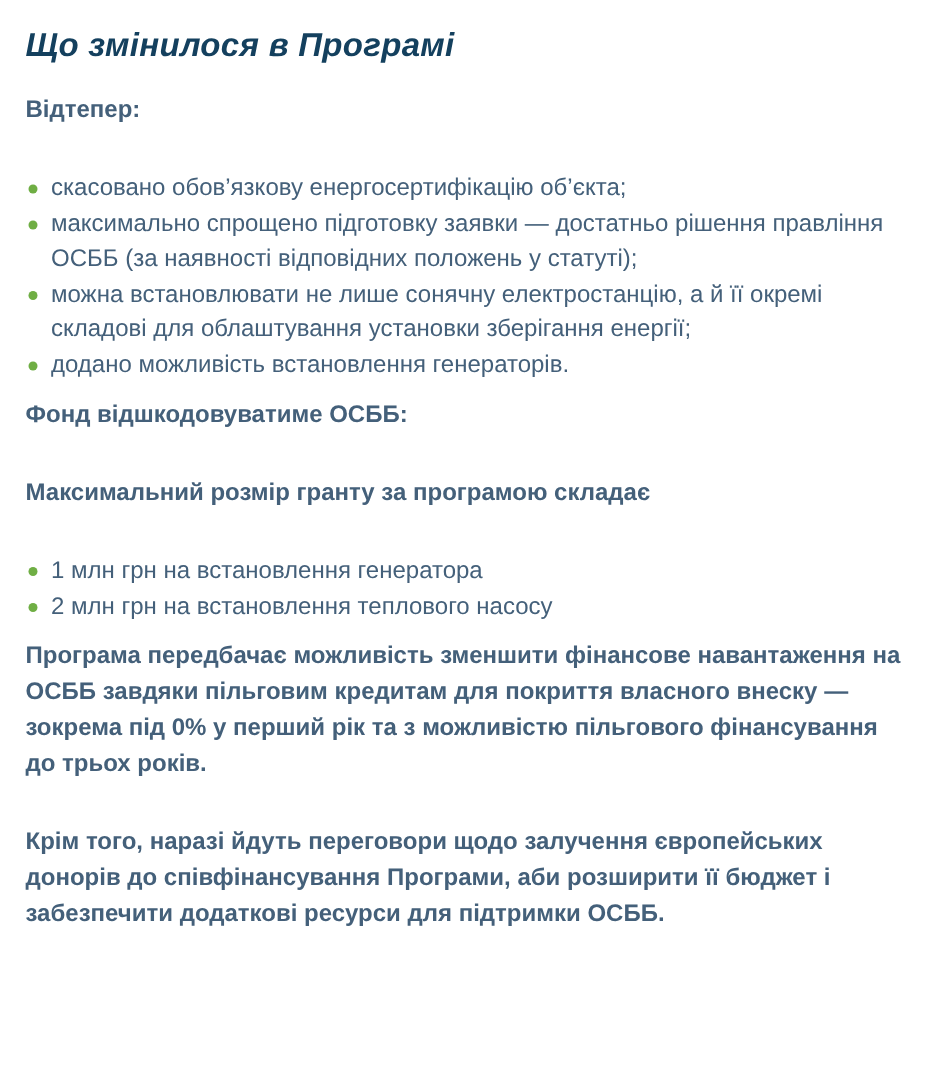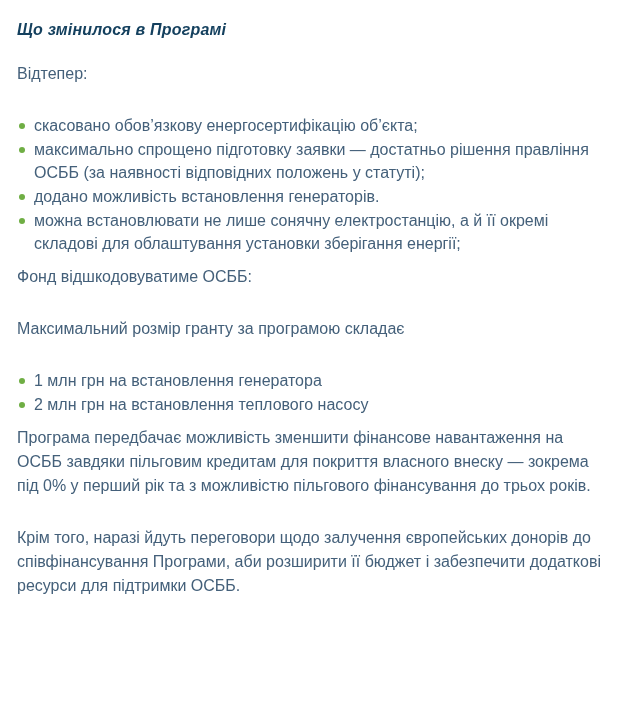--- a/index.html
+++ b/index.html
@@ -14,29 +14,30 @@
     box-sizing: border-box;
     padding: 16px 20px 0 17px;
     font-family: "Liberation Sans", "DejaVu Sans", sans-serif;
     font-size: 16px;
     line-height: 24px;
     color: #44607a;
     -webkit-font-smoothing: antialiased;
   }
   .page-title {
     margin: 0 0 18px 0;
-    font-size: 16px;
+    font-size: 22px;
     line-height: 28px;
     font-weight: bold;
     font-style: italic;
     color: #14405e;
     letter-spacing: 0.2px;
   }
   p {
     margin: 0 0 28px 0;
+    font-weight: bold;
   }
   ul.dot-list {
     list-style: none;
     margin: 0 0 10px 0;
     padding: 0;
   }
   ul.dot-list li {
     display: flex;
     align-items: flex-start;
     margin: 0 0 1px 0;
@@ -67,25 +68,25 @@
     <li>
       <span class="bullet"></span>
       <span class="li-text">скасовано обов’язкову енергосертифікацію об’єкта;</span>
     </li>
     <li>
       <span class="bullet"></span>
       <span class="li-text">максимально спрощено підготовку заявки — достатньо рішення правління ОСББ (за наявності відповідних положень у статуті);</span>
     </li>
     <li>
       <span class="bullet"></span>
-      <span class="li-text">додано можливість встановлення генераторів.</span>
+      <span class="li-text">можна встановлювати не лише сонячну електростанцію, а й її окремі складові для облаштування установки зберігання енергії;</span>
     </li>
     <li>
       <span class="bullet"></span>
-      <span class="li-text">можна встановлювати не лише сонячну електростанцію, а й її окремі складові для облаштування установки зберігання енергії;</span>
+      <span class="li-text">додано можливість встановлення генераторів.</span>
     </li>
   </ul>
 
   <p>Фонд відшкодовуватиме ОСББ:</p>
 
   <ul class="dot-list">
   </ul>
 
   <p>Максимальний розмір гранту за програмою складає</p>
 

